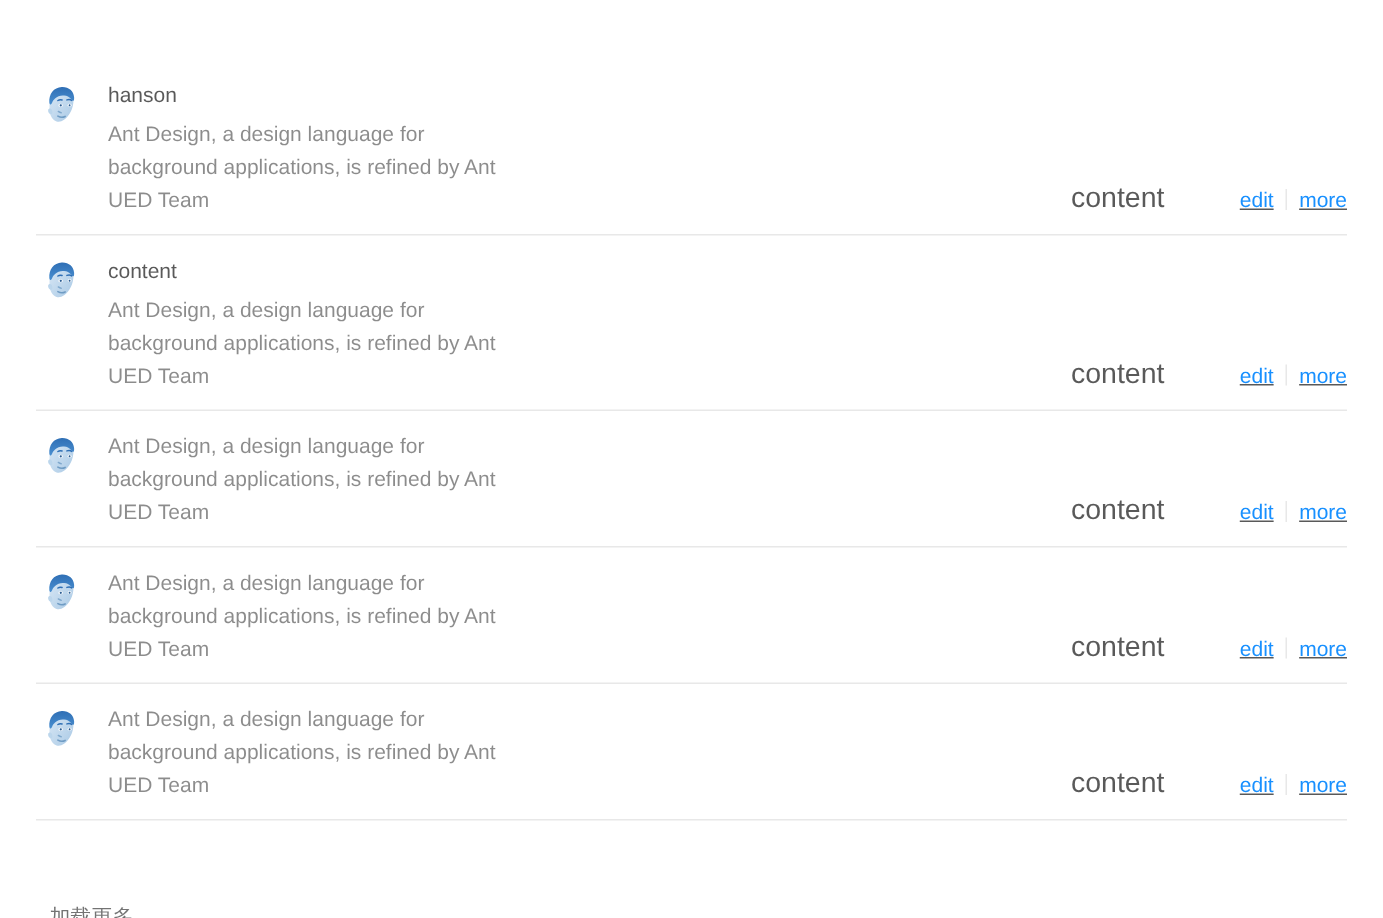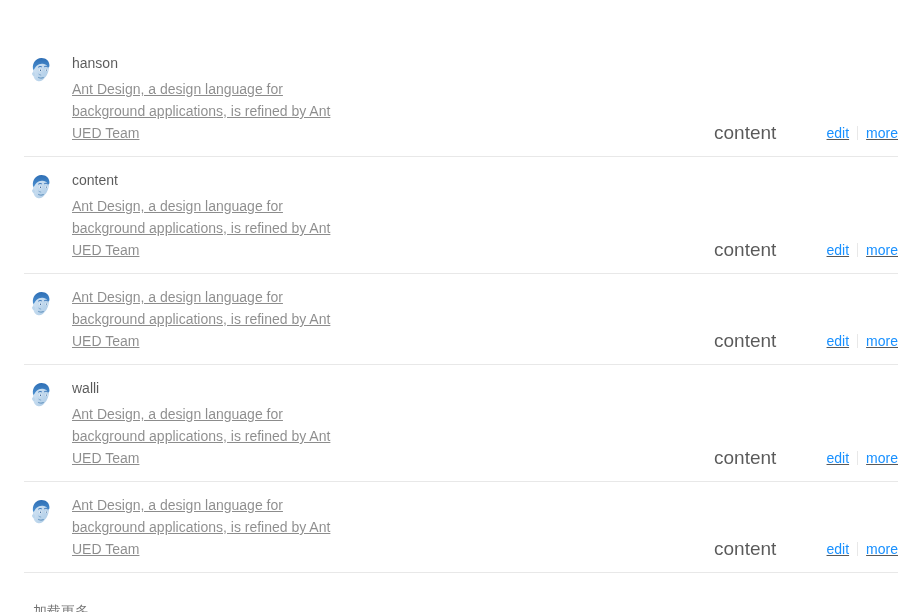--- a/index.html
+++ b/index.html
@@ -78,21 +78,20 @@
     margin: 0 0 4px 0;
     font-weight: 400;
   }
 
   .item-desc {
     font-size: 14px;
     line-height: 22px;
     color: rgba(0, 0, 0, 0.45);
     max-width: 270px;
     margin: 0;
-    text-decoration: underline;
   }
 
   .item-content {
     flex: 0 0 auto;
     width: 110px;
     text-align: left;
     font-size: 19px;
     color: rgba(0, 0, 0, 0.65);
     padding-left: 12px;
     box-sizing: border-box;
@@ -314,21 +313,20 @@
           <circle cx="16.5" cy="16.2" r=".75" fill="#2e5f94"></circle>
           <ellipse cx="22.4" cy="16.1" rx="1.3" ry=".9" fill="#ffffff"></ellipse>
           <circle cx="22.4" cy="16.1" r=".65" fill="#2e5f94"></circle>
           <path d="M14.9 20.3c.6.5 1.3.8 1.9.8" stroke="#7fa8cd" stroke-width="1" fill="none" stroke-linecap="round"></path>
           <path d="M14.6 23.4c1.6.9 3.2 1 4.8.2" stroke="#6f9cc4" stroke-width="1.1" fill="none" stroke-linecap="round"></path>
           <path d="M20.6 12.6c1.2-.5 2.3-.4 3.2.3" stroke="#2f6fb5" stroke-width="1" fill="none" stroke-linecap="round"></path>
           <path d="M14.6 13c.9-.6 1.9-.7 2.8-.3" stroke="#2f6fb5" stroke-width="1" fill="none" stroke-linecap="round"></path>
         </svg>
       </div>
       <div class="item-meta">
-        <div class="item-title">walli</div>
         <div class="item-desc">Ant Design, a design language for background applications, is refined by Ant UED Team</div>
       </div>
     </div>
 
     <div class="item-content">content</div>
 
     <ul class="item-actions">
       <li>
         <a class="action-link">edit</a>
       </li>

